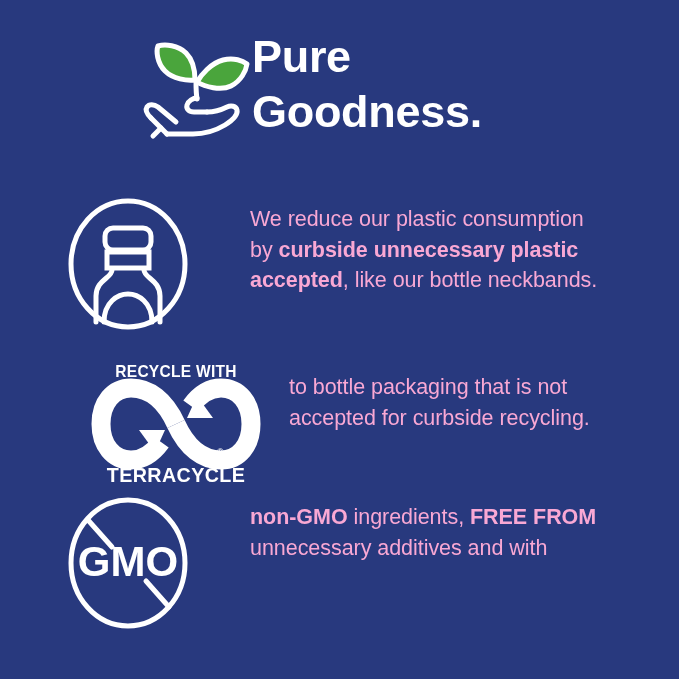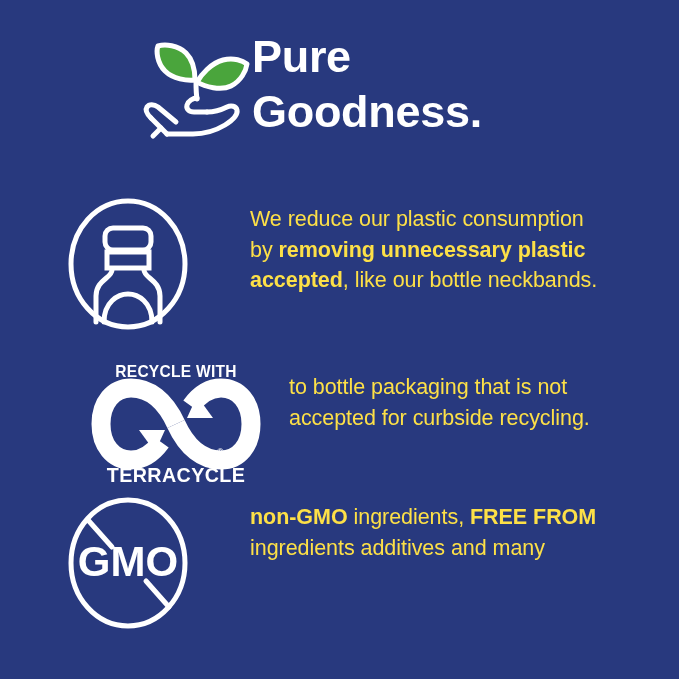--- a/index.html
+++ b/index.html
@@ -72,21 +72,21 @@
     left: 62px;
     top: 0;
     width: 150px;
     height: 140px;
   }
   .row-text {
     position: absolute;
     left: 250px;
     top: 0;
     width: 420px;
-    color: #fde047;
+    color: #f9a8d4;
     font-size: 21.5px;
     line-height: 1.42;
     font-weight: normal;
     letter-spacing: -0.05px;
   }
   .row-text .line {
     display: block;
     white-space: nowrap;
   }
   .row-text b {
@@ -198,21 +198,21 @@
 
         <path d="M50 76 C50 84 34 86 34 102 L34 128" fill="none" stroke="#ffffff" stroke-width="5" stroke-linecap="round"></path>
         <path d="M82 76 C82 84 98 86 98 102 L98 128" fill="none" stroke="#ffffff" stroke-width="5" stroke-linecap="round"></path>
 
         <path d="M42 128 C42 108 56 100 66 100 C76 100 90 108 90 128" fill="none" stroke="#ffffff" stroke-width="5" stroke-linecap="round"></path>
       </svg>
     </div>
 
     <div class="row-text">
         <span class="line">We reduce our plastic consumption</span>
-        <span class="line">by <b>removing unnecessary plastic</b></span>
+        <span class="line">by <b>curbside unnecessary plastic</b></span>
         <span class="line"><b>accepted</b>, like our bottle neckbands.</span>
       </div>
   </div>
 
   <div class="row" id="row-terracycle">
 
     <div class="row-icon">
       <div class="tc-logo">
         <div class="tc-top-label">RECYCLE WITH</div>
 
@@ -256,17 +256,17 @@
         <ellipse cx="66" cy="67" rx="57" ry="63" fill="none" stroke="#ffffff" stroke-width="5"></ellipse>
 
         <line x1="26" y1="24" x2="50" y2="51" stroke="#ffffff" stroke-width="5" stroke-linecap="round"></line>
         <line x1="84" y1="85" x2="107" y2="111" stroke="#ffffff" stroke-width="5" stroke-linecap="round"></line>
         <text x="66" y="80" text-anchor="middle" font-family="Liberation Sans, sans-serif" font-size="42" font-weight="bold" fill="#ffffff">GMO</text>
       </svg>
     </div>
 
     <div class="row-text">
         <span class="line"><b>non-GMO</b> ingredients, <b>FREE FROM</b></span>
-        <span class="line">ingredients additives and many</span>
+        <span class="line">unnecessary additives and with</span>
       </div>
   </div>
 
 </div>
 
 </body></html>

